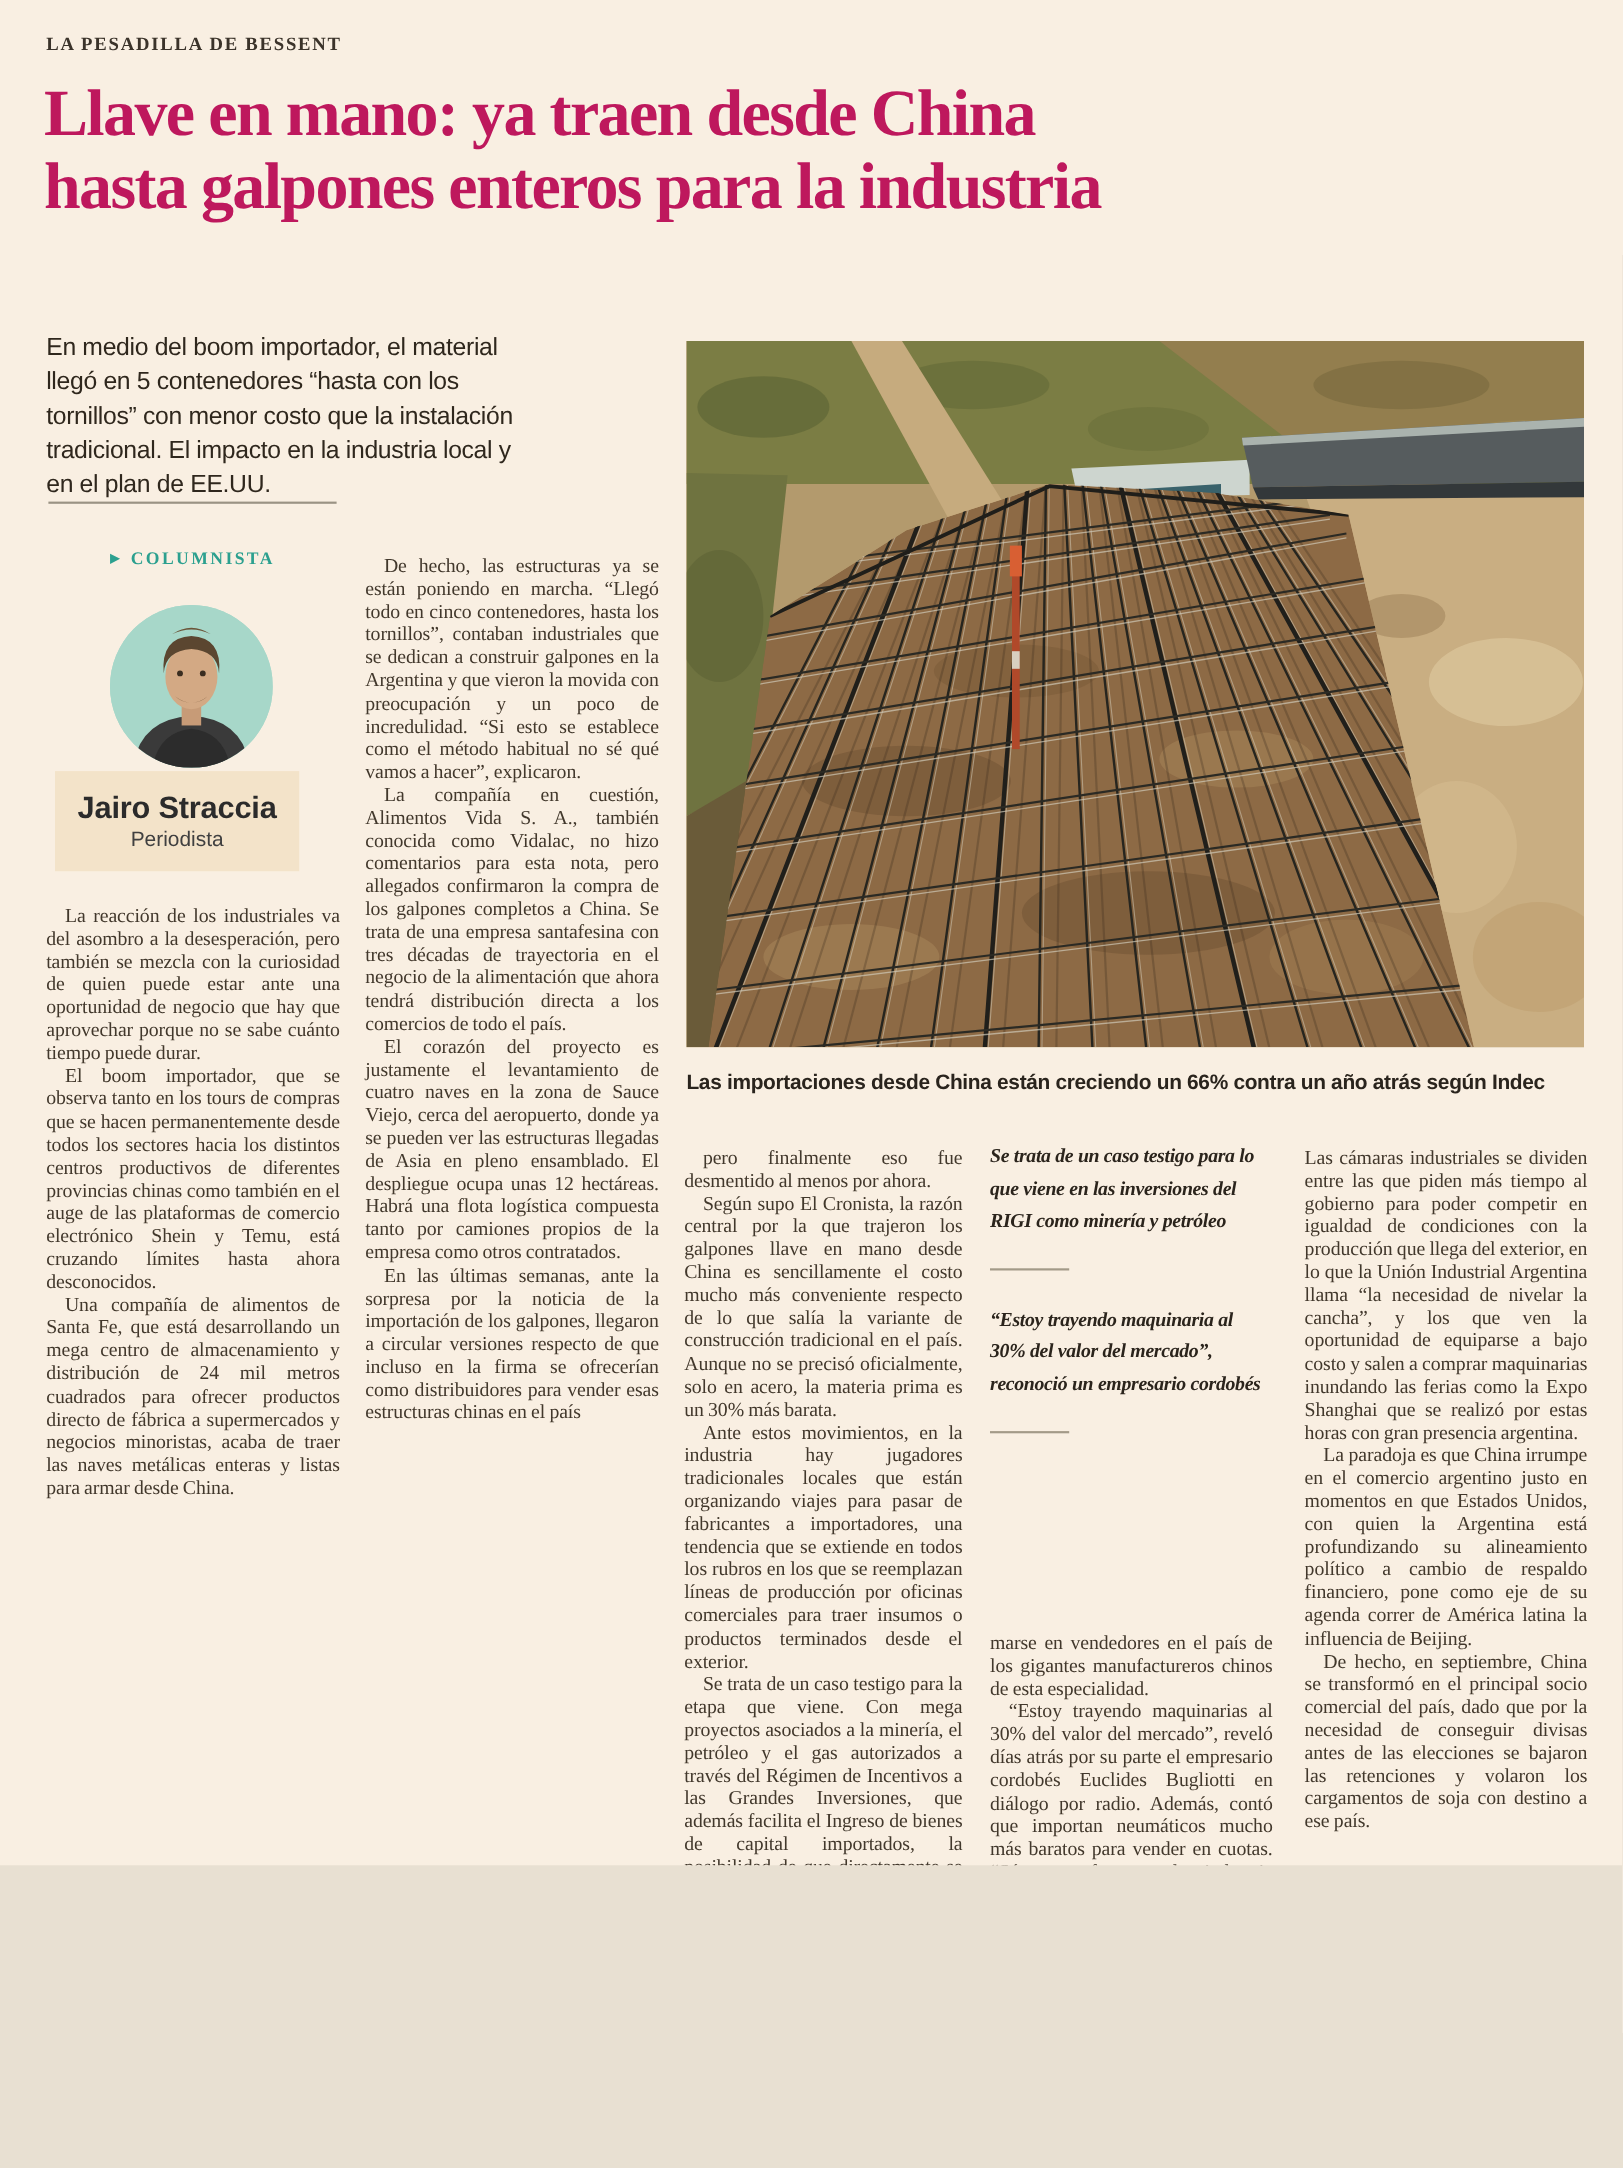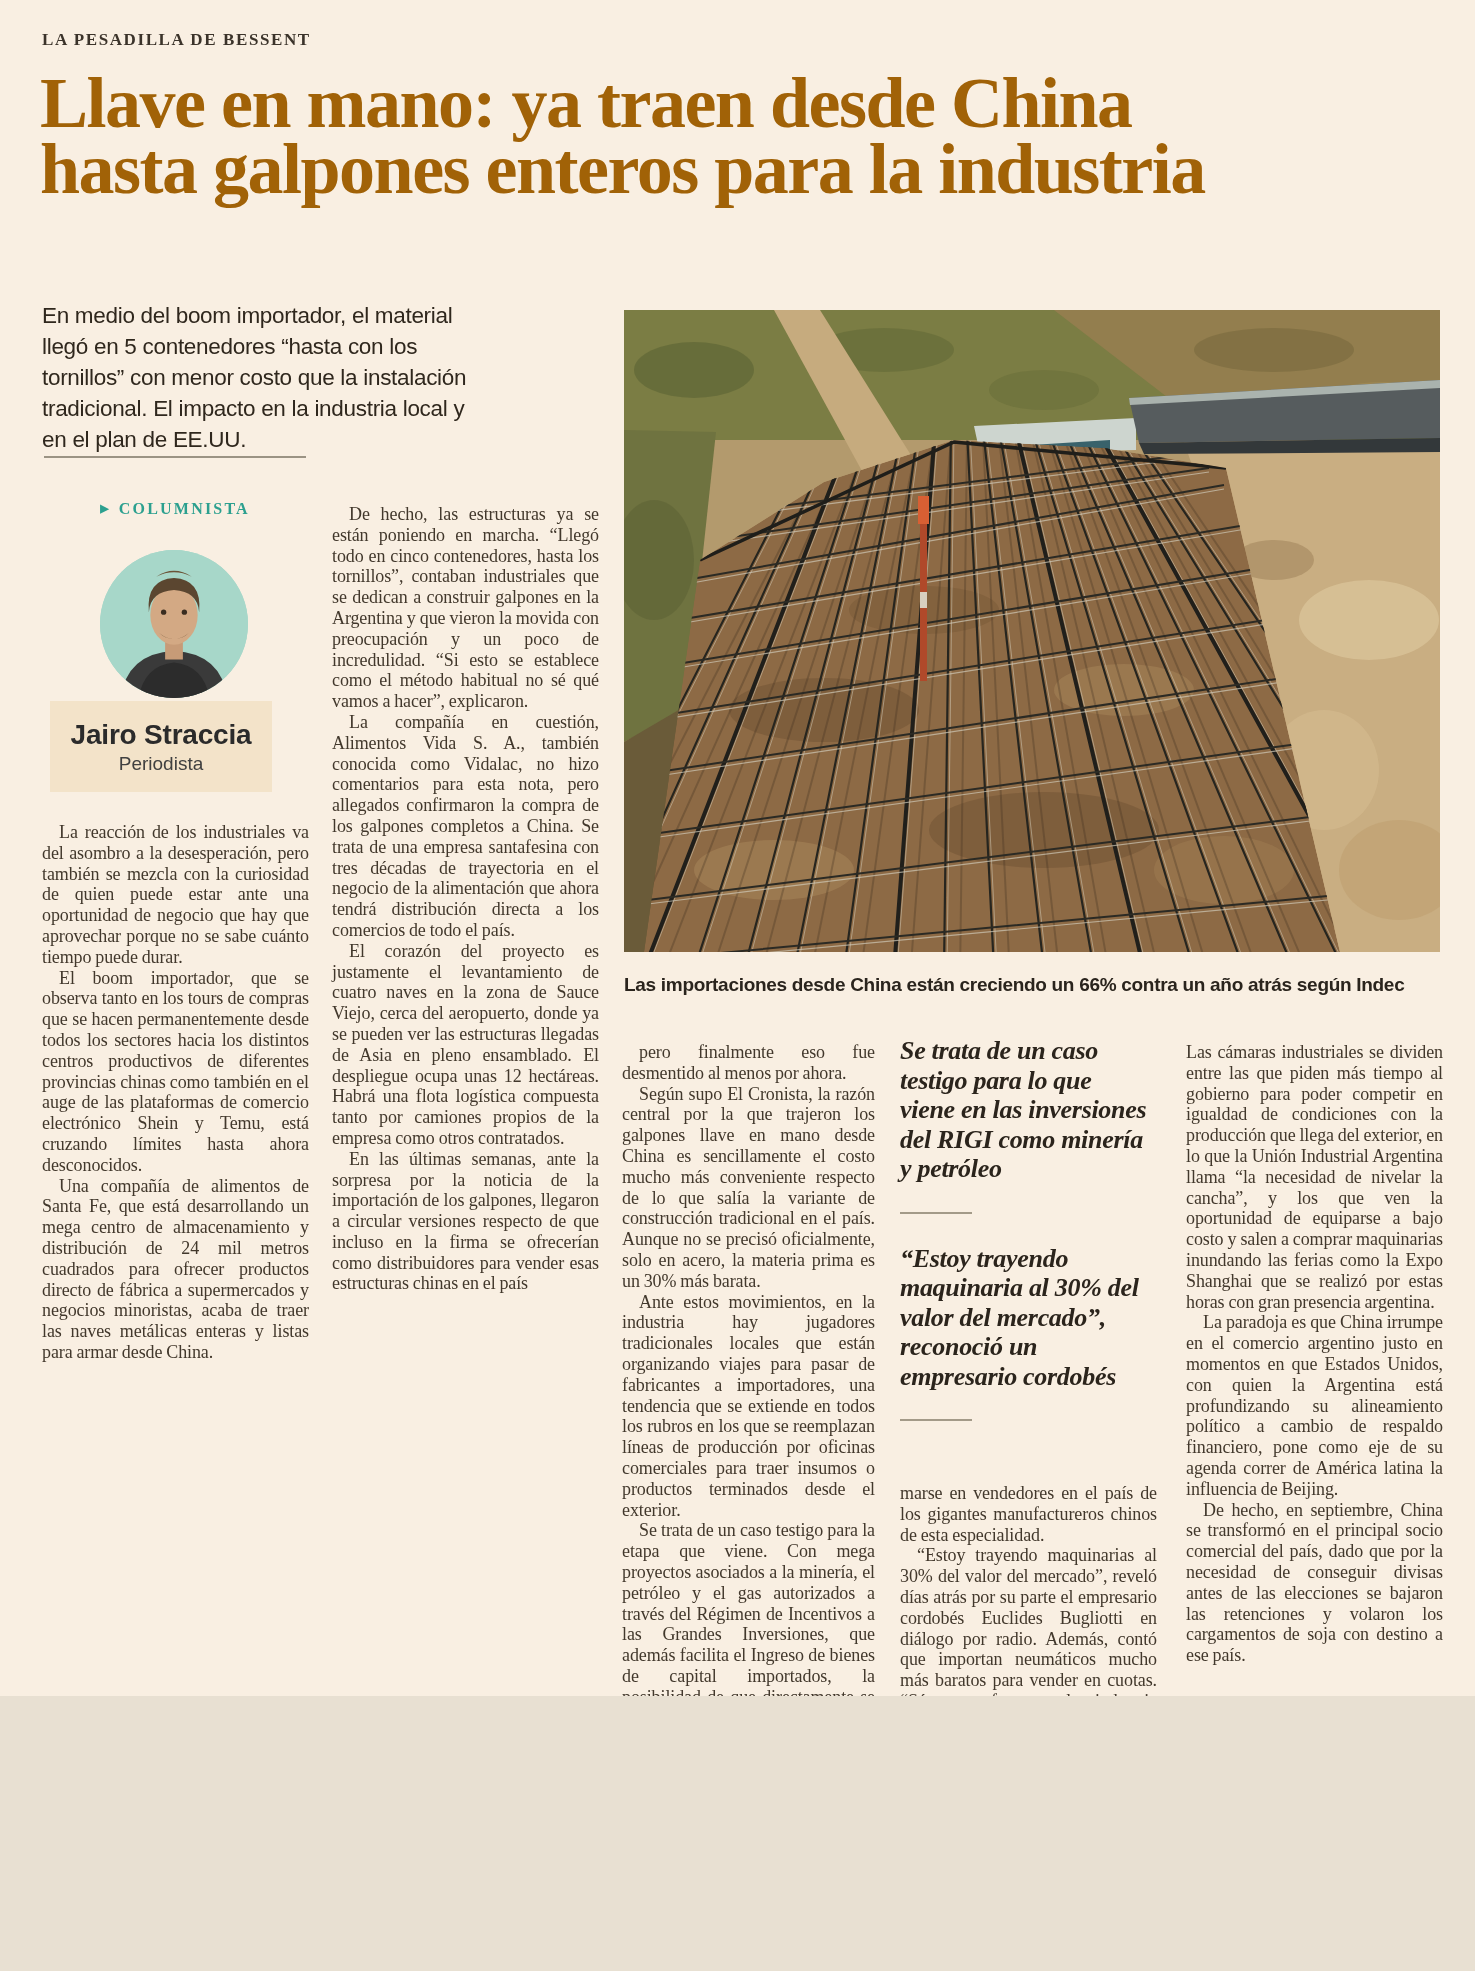--- a/index.html
+++ b/index.html
@@ -1,21 +1,21 @@
 <!DOCTYPE html>
 <html lang="es"><head>
 <meta charset="utf-8">
 <style>
   html,body{margin:0;padding:0;background:#e8e0d2;}
   .page{position:relative;width:1475px;height:1696px;background:#f9efe2;overflow:hidden;
         font-family:"Liberation Serif",serif;color:#42382c;}
   .kicker{position:absolute;left:42px;top:30px;font-size:17px;font-weight:700;
           letter-spacing:1.6px;color:#3b332a;}
   .headline{position:absolute;left:40px;top:70px;width:1400px;margin:0;
-            font-size:72px;line-height:66px;font-weight:700;letter-spacing:-1.5px;color:#a16207;}
+            font-size:60px;line-height:66px;font-weight:700;letter-spacing:-1.5px;color:#be185d;}
   .lede{position:absolute;left:42px;top:300px;width:452px;margin:0;
         font-family:"Liberation Sans",sans-serif;font-size:22.5px;line-height:31px;
         letter-spacing:-0.3px;color:#2f271d;}
   .rule{position:absolute;left:44px;top:456px;width:262px;height:2px;background:#9b9384;}
   .col-label{position:absolute;left:42px;top:500px;width:266px;text-align:center;
              font-size:16px;font-weight:700;letter-spacing:2.2px;color:#2ca08f;}
   .col-label .tri{font-size:11px;vertical-align:2px;margin-right:8px;}
   .avatar{position:absolute;left:100px;top:550px;width:148px;height:148px;border-radius:50%;
           overflow:hidden;background:#a7d7c9;}
   .namebox{position:absolute;left:50px;top:701px;width:222px;height:91px;background:#f3e3c9;
@@ -32,21 +32,21 @@
   .c3{left:622px;top:1042px;width:253px;}
   .c4{left:900px;top:1483px;width:257px;}
   .c5{left:1186px;top:1042px;width:257px;}
   .photo{position:absolute;left:624px;top:310px;width:816px;height:642px;margin:0;
          background:#b39a6d;overflow:hidden;}
   .photo svg{display:block;width:816px;height:642px;}
   .caption{position:absolute;left:624px;top:974px;width:816px;
            font-family:"Liberation Sans",sans-serif;font-size:19px;font-weight:700;
            letter-spacing:-0.3px;color:#2a241d;}
   .quotecol{position:absolute;left:900px;top:1036px;width:252px;}
-  .pq{font-size:26px;line-height:29.5px;font-weight:700;font-style:italic;
+  .pq{font-size:18px;line-height:29.5px;font-weight:700;font-style:italic;
       color:#2b241c;letter-spacing:-0.3px;}
   .qrule{width:72px;height:2px;background:#a39a88;margin:28px 0 30px 0;}
   .endmark{position:absolute;left:1238px;top:1902px;width:32px;height:2px;background:#4a4034;}
 </style>
 </head>
 <body>
 
 <div class="page">
 
   <div class="kicker">LA PESADILLA DE BESSENT</div>

